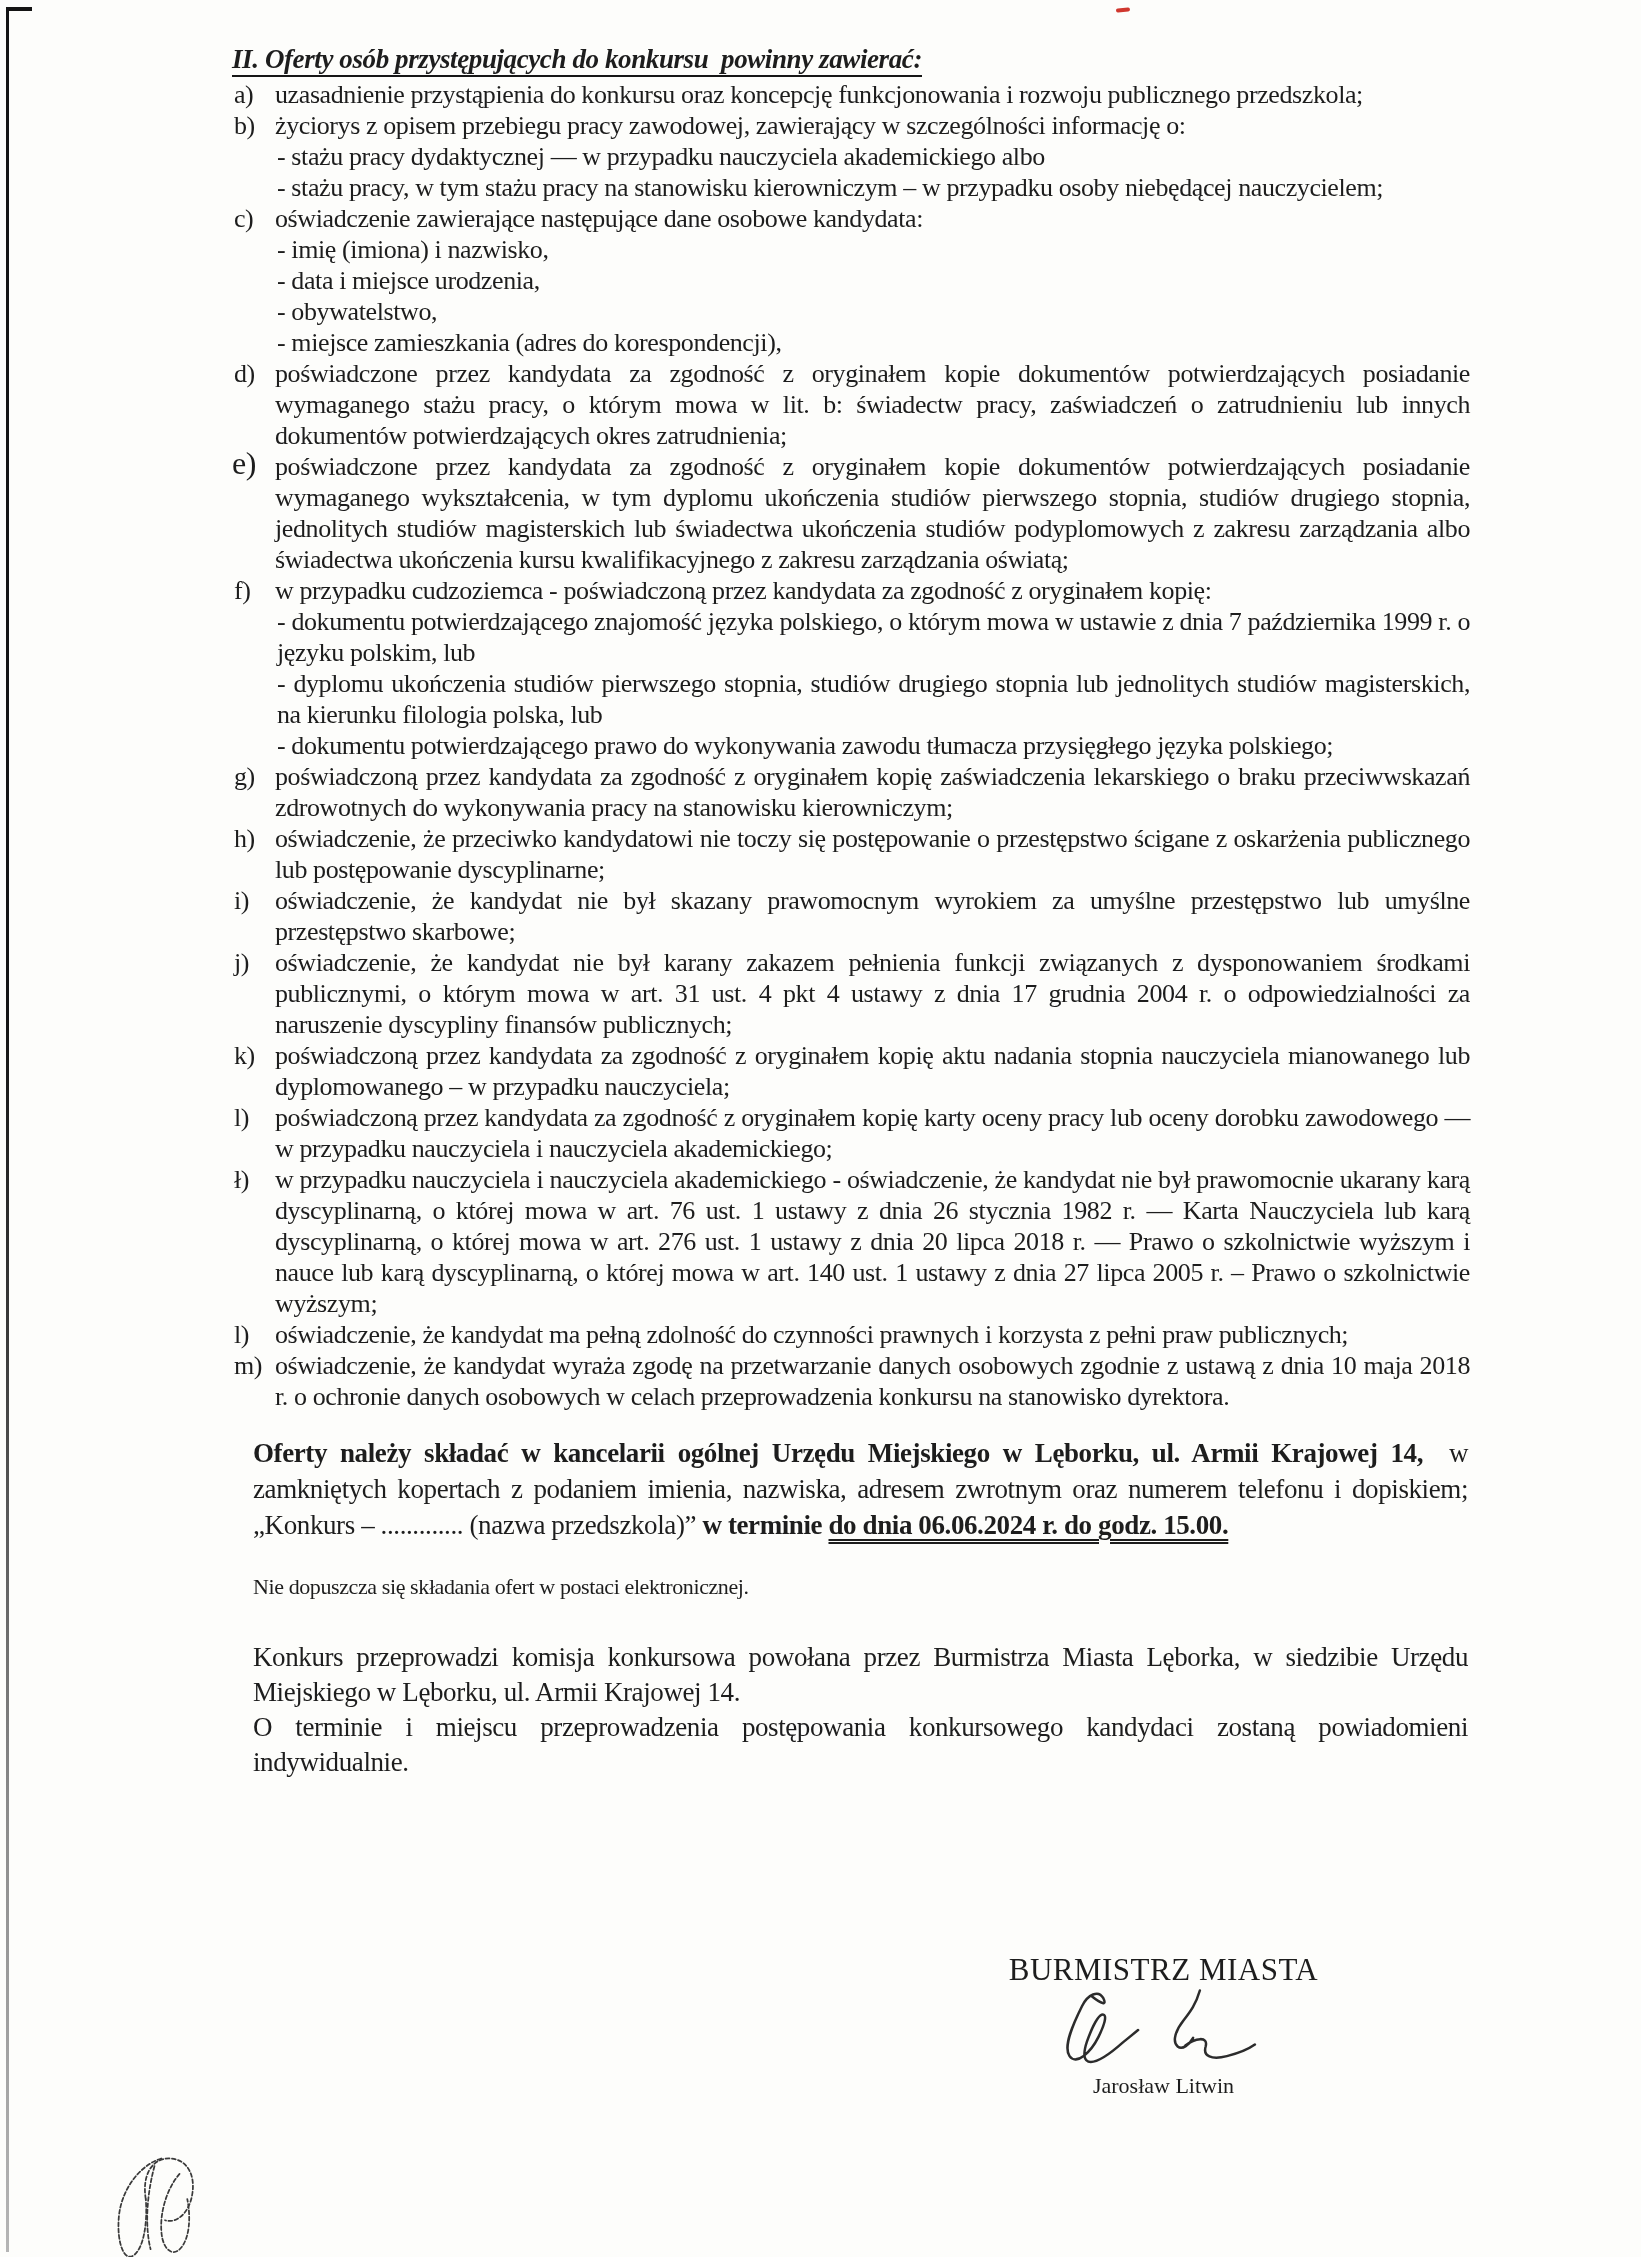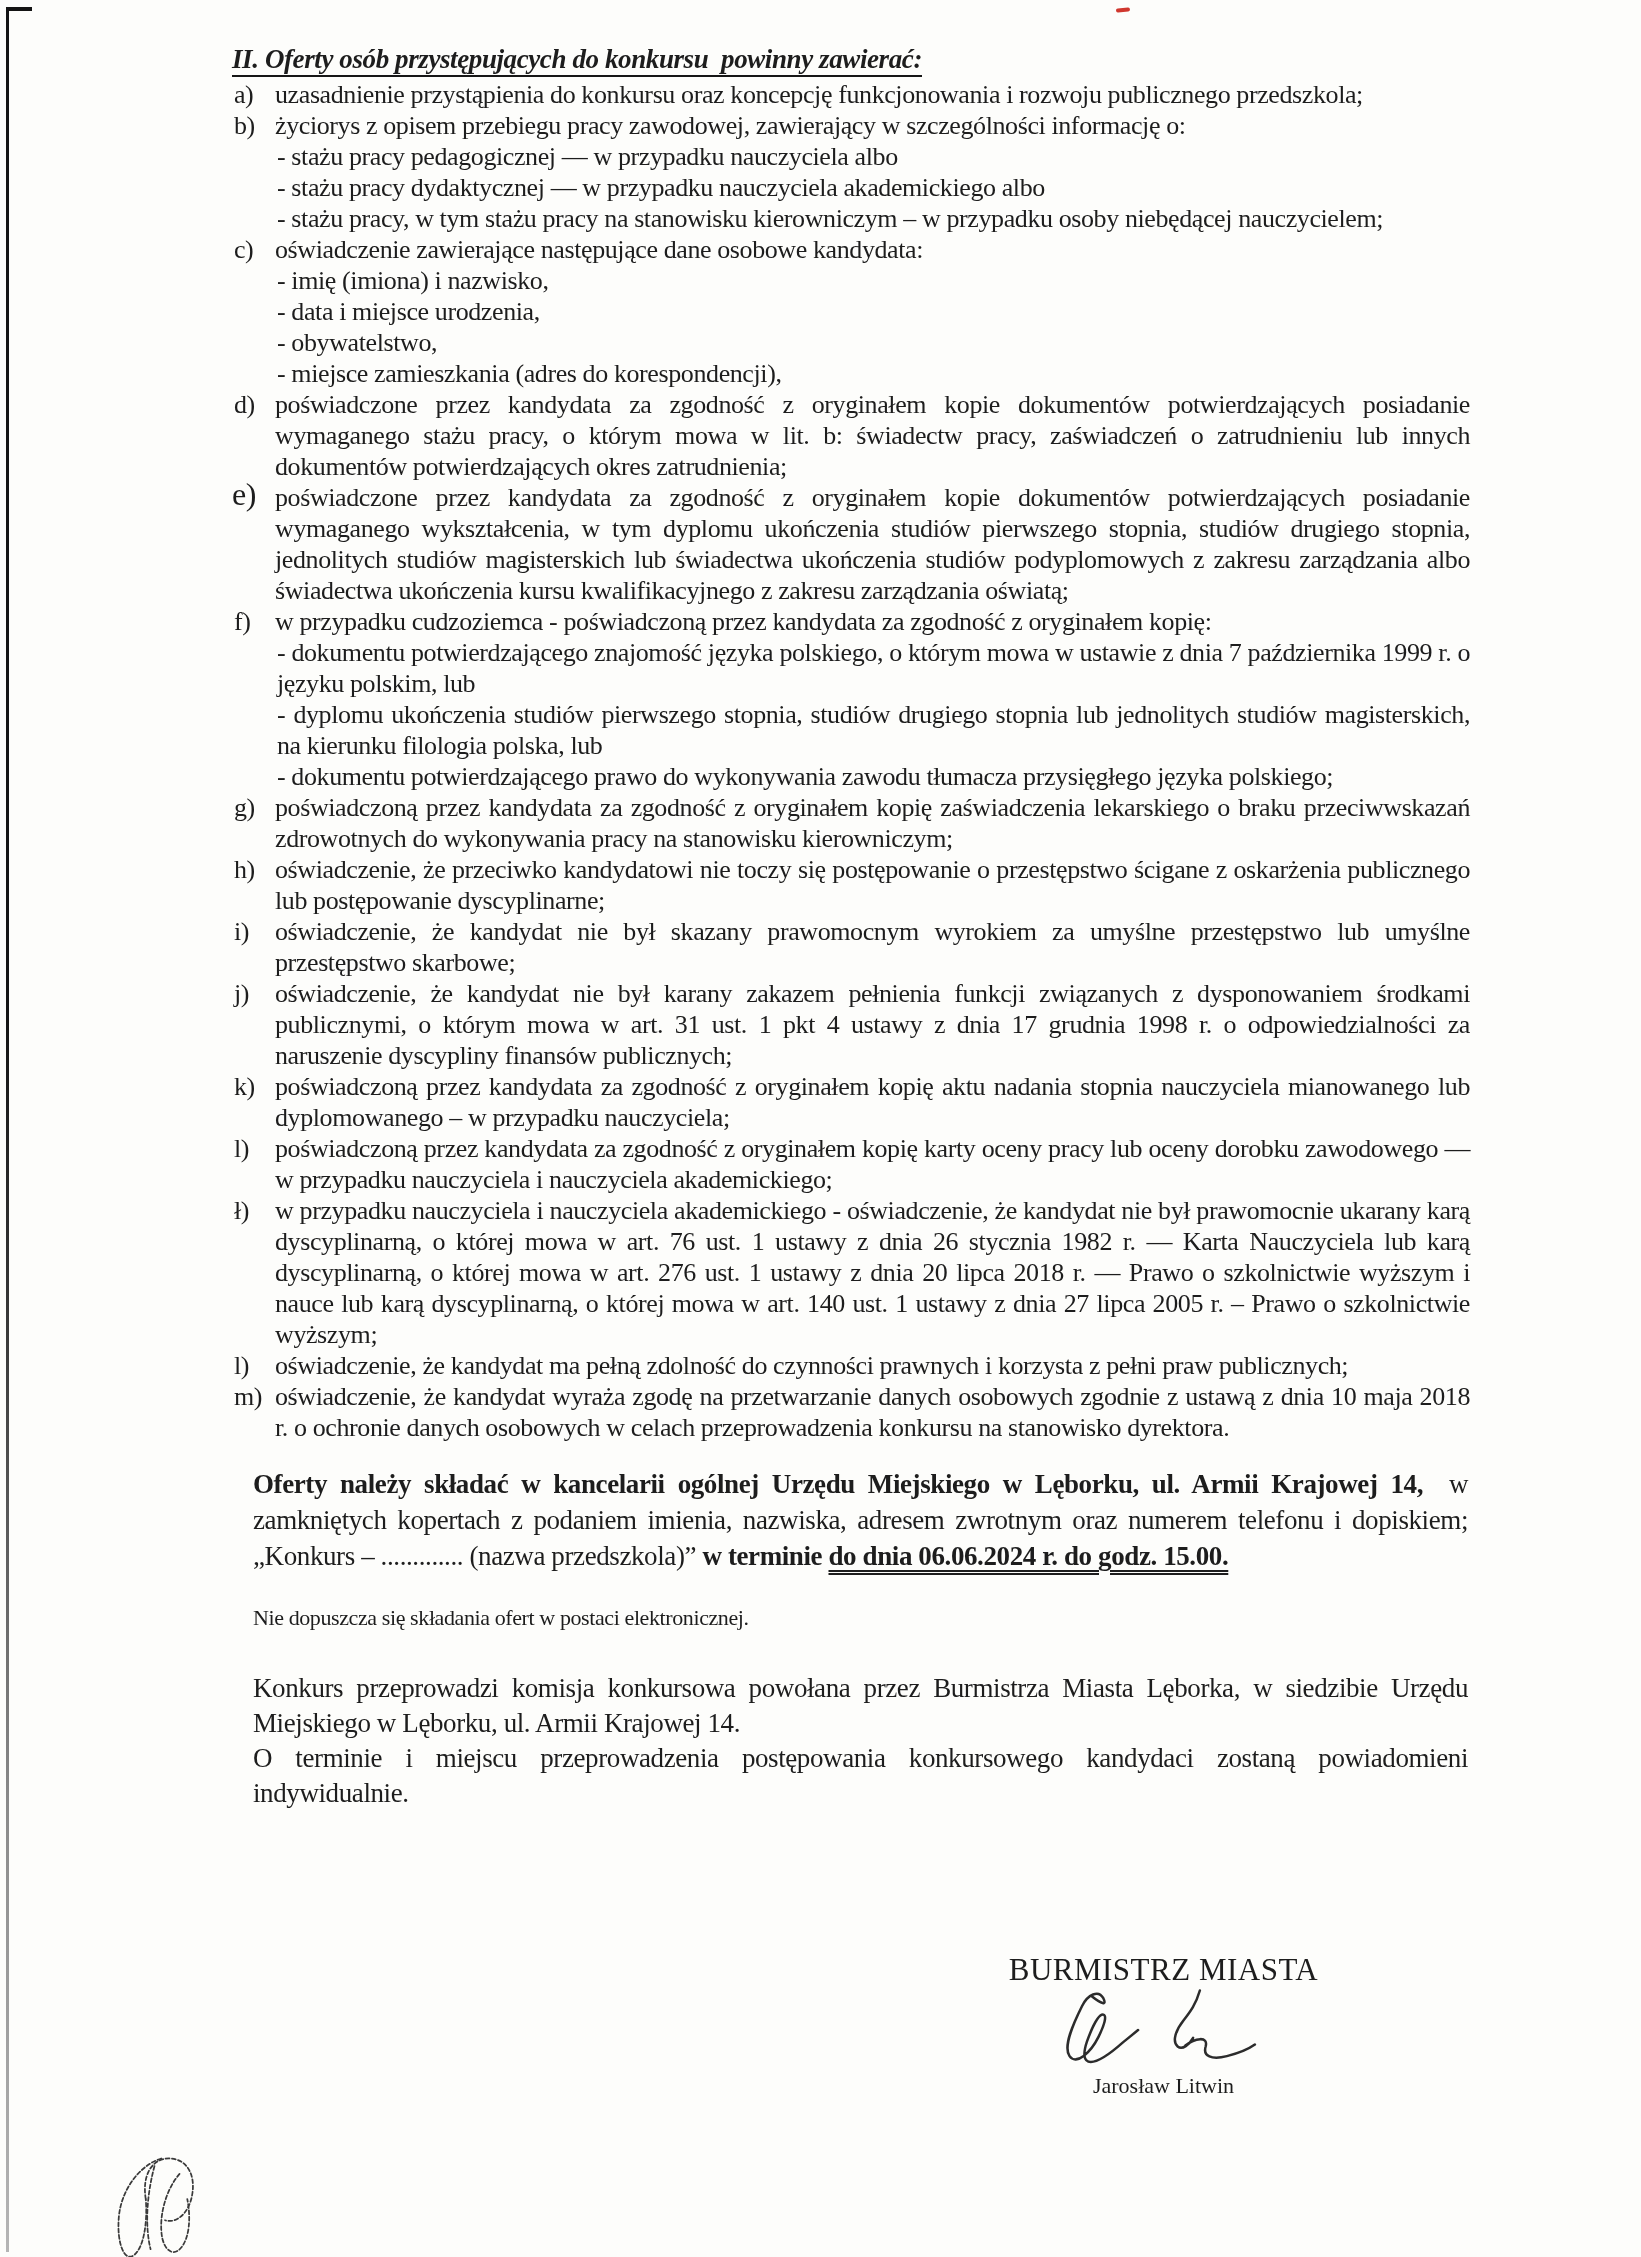--- a/index.html
+++ b/index.html
@@ -64,38 +64,37 @@
   <div class="edge-line"></div>
   <div class="edge-tick"></div>
   <div class="red-mark"></div>
 
   <div class="content">
     <p class="heading"><span>II. Oferty osób przystępujących do konkursu &nbsp;powinny zawierać:</span></p>
 
     <div>
         <div class="item"><span class="label">a)</span><span>uzasadnienie przystąpienia do konkursu oraz koncepcję funkcjonowania i rozwoju publicznego przedszkola;</span></div>
         <div class="item"><span class="label">b)</span><span>życiorys z opisem przebiegu pracy zawodowej, zawierający w szczególności informację o:</span></div>
-        <div class="sub">- stażu pracy pedagogicznej — w przypadku nauczyciela albo</div>
         <div class="sub">- stażu pracy dydaktycznej — w przypadku nauczyciela akademickiego albo</div>
         <div class="sub">- stażu pracy, w tym stażu pracy na stanowisku kierowniczym – w przypadku osoby niebędącej nauczycielem;</div>
         <div class="item"><span class="label">c)</span><span>oświadczenie zawierające następujące dane osobowe kandydata:</span></div>
         <div class="sub">- imię (imiona) i nazwisko,</div>
         <div class="sub">- data i miejsce urodzenia,</div>
         <div class="sub">- obywatelstwo,</div>
         <div class="sub">- miejsce zamieszkania (adres do korespondencji),</div>
         <div class="item"><span class="label">d)</span><span>poświadczone przez kandydata za zgodność z oryginałem kopie dokumentów potwierdzających posiadanie wymaganego stażu pracy, o którym mowa w lit. b: świadectw pracy, zaświadczeń o zatrudnieniu lub innych dokumentów potwierdzających okres zatrudnienia;</span></div>
         <div class="item"><span class="label large">e)</span><span>poświadczone przez kandydata za zgodność z oryginałem kopie dokumentów potwierdzających posiadanie wymaganego wykształcenia, w tym dyplomu ukończenia studiów pierwszego stopnia, studiów drugiego stopnia, jednolitych studiów magisterskich lub świadectwa ukończenia studiów podyplomowych z zakresu zarządzania albo świadectwa ukończenia kursu kwalifikacyjnego z zakresu zarządzania oświatą;</span></div>
         <div class="item"><span class="label">f)</span><span>w przypadku cudzoziemca - poświadczoną przez kandydata za zgodność z oryginałem kopię:</span></div>
         <div class="sub">- dokumentu potwierdzającego znajomość języka polskiego, o którym mowa w ustawie z dnia 7 października 1999 r. o języku polskim, lub</div>
         <div class="sub">- dyplomu ukończenia studiów pierwszego stopnia, studiów drugiego stopnia lub jednolitych studiów magisterskich, na kierunku filologia polska, lub</div>
         <div class="sub">- dokumentu potwierdzającego prawo do wykonywania zawodu tłumacza przysięgłego języka polskiego;</div>
         <div class="item"><span class="label">g)</span><span>poświadczoną przez kandydata za zgodność z oryginałem kopię zaświadczenia lekarskiego o braku przeciwwskazań zdrowotnych do wykonywania pracy na stanowisku kierowniczym;</span></div>
         <div class="item"><span class="label">h)</span><span>oświadczenie, że przeciwko kandydatowi nie toczy się postępowanie o przestępstwo ścigane z oskarżenia publicznego lub postępowanie dyscyplinarne;</span></div>
         <div class="item"><span class="label">i)</span><span>oświadczenie, że kandydat nie był skazany prawomocnym wyrokiem za umyślne przestępstwo lub umyślne przestępstwo skarbowe;</span></div>
-        <div class="item"><span class="label">j)</span><span>oświadczenie, że kandydat nie był karany zakazem pełnienia funkcji związanych z dysponowaniem środkami publicznymi, o którym mowa w art. 31 ust. 1 pkt 4 ustawy z dnia 17 grudnia 1998 r. o odpowiedzialności za naruszenie dyscypliny finansów publicznych;</span></div>
+        <div class="item"><span class="label">j)</span><span>oświadczenie, że kandydat nie był karany zakazem pełnienia funkcji związanych z dysponowaniem środkami publicznymi, o którym mowa w art. 31 ust. 4 pkt 4 ustawy z dnia 17 grudnia 2004 r. o odpowiedzialności za naruszenie dyscypliny finansów publicznych;</span></div>
         <div class="item"><span class="label">k)</span><span>poświadczoną przez kandydata za zgodność z oryginałem kopię aktu nadania stopnia nauczyciela mianowanego lub dyplomowanego – w przypadku nauczyciela;</span></div>
         <div class="item"><span class="label">l)</span><span>poświadczoną przez kandydata za zgodność z oryginałem kopię karty oceny pracy lub oceny dorobku zawodowego — w przypadku nauczyciela i nauczyciela akademickiego;</span></div>
         <div class="item"><span class="label">ł)</span><span>w przypadku nauczyciela i nauczyciela akademickiego - oświadczenie, że kandydat nie był prawomocnie ukarany karą dyscyplinarną, o której mowa w art. 76 ust. 1 ustawy z dnia 26 stycznia 1982 r. — Karta Nauczyciela lub karą dyscyplinarną, o której mowa w art. 276 ust. 1 ustawy z dnia 20 lipca 2018 r. — Prawo o szkolnictwie wyższym i nauce lub karą dyscyplinarną, o której mowa w art. 140 ust. 1 ustawy z dnia 27 lipca 2005 r. – Prawo o szkolnictwie wyższym;</span></div>
         <div class="item"><span class="label">l)</span><span>oświadczenie, że kandydat ma pełną zdolność do czynności prawnych i korzysta z pełni praw publicznych;</span></div>
         <div class="item"><span class="label">m)</span><span>oświadczenie, że kandydat wyraża zgodę na przetwarzanie danych osobowych zgodnie z ustawą z dnia 10 maja 2018 r. o ochronie danych osobowych w celach przeprowadzenia konkursu na stanowisko dyrektora.</span></div>
       </div>
 
     <div class="lower">
       <p class="submission"><span class="b">Oferty należy składać w kancelarii ogólnej Urzędu Miejskiego w Lęborku, ul. Armii Krajowej 14,</span><span>&nbsp; w zamkniętych kopertach z podaniem imienia, nazwiska, adresem zwrotnym oraz numerem telefonu i dopiskiem; „Konkurs – ............. (nazwa przedszkola)” </span><span class="b">w terminie </span><span class="u">do dnia 06.06.2024 r. do godz. 15.00.</span></p>
       <p class="no-electronic">Nie dopuszcza się składania ofert w postaci elektronicznej.</p>

